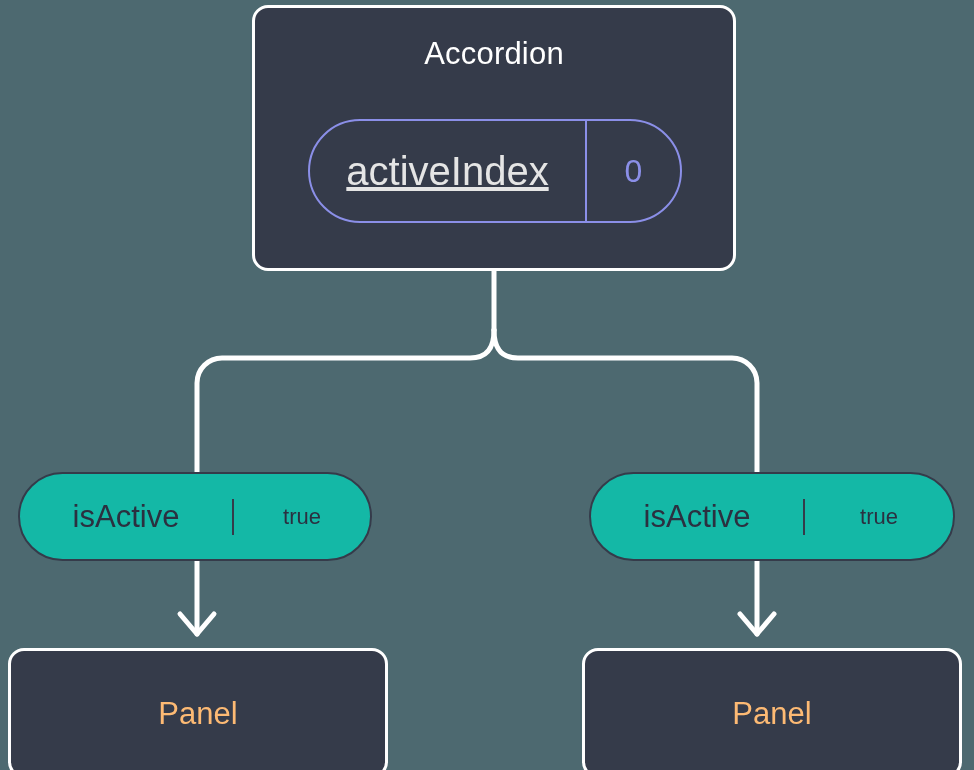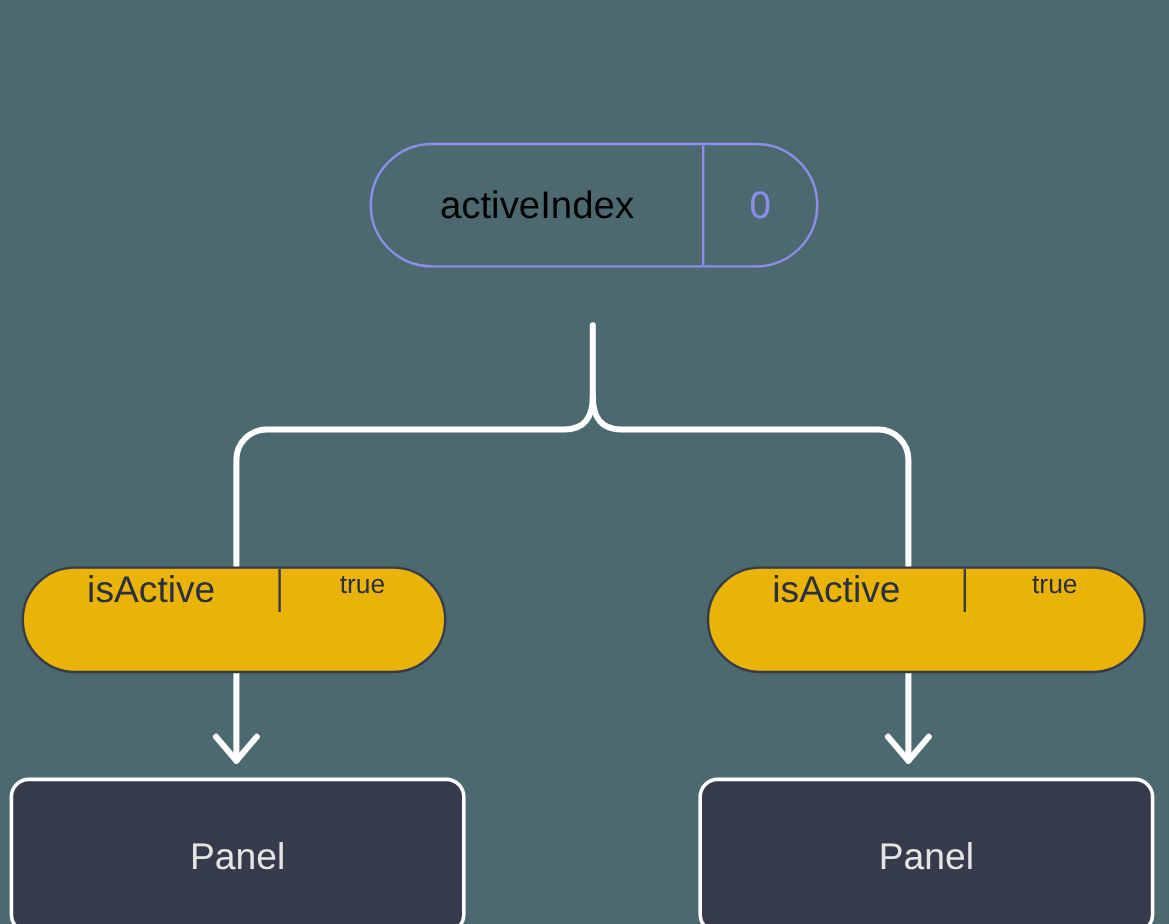--- a/index.html
+++ b/index.html
@@ -72,45 +72,46 @@
     background: transparent;
     display: flex;
     align-items: stretch;
     overflow: hidden;
   }
   #activeindex-pill .chip-key {
     width: 277px;
     display: flex;
     align-items: center;
     justify-content: center;
-    color: #000000;
-    font-size: 32px;
+    color: #e5e5e5;
+    font-size: 40px;
     border-right: 2px solid #8b8fe8;
     box-sizing: border-box;
     white-space: nowrap;
+    text-decoration: underline;
   }
   #activeindex-pill .chip-val {
     flex: 1;
     display: flex;
     align-items: center;
     justify-content: center;
     color: #8b8fe8;
     font-size: 32px;
     white-space: nowrap;
   }
 
   
   .prop-pill {
     position: absolute;
     box-sizing: border-box;
-    background: #eab308;
+    background: #14b8a6;
     border: 2px solid #353b4a;
     border-radius: 50px;
     display: flex;
-    align-items: flex-start;
+    align-items: center;
     overflow: hidden;
     height: 89px;
   }
   .prop-pill .chip-key {
     display: flex;
     align-items: center;
     justify-content: center;
     color: #2b3040;
     font-size: 31px;
     border-right: 2px solid #353b4a;
@@ -151,21 +152,21 @@
     width: 380px;
     height: 130px;
     display: flex;
     align-items: center;
     justify-content: center;
   }
   #panel-left  { left: 8px;   top: 648px; }
   #panel-right { left: 582px; top: 648px; }
 
   .panel-label {
-    color: #e5e5e5;
+    color: #fdba74;
     font-size: 31px;
     line-height: 1;
     white-space: nowrap;
   }
 </style>
 </head>
 <body>
 
 <div id="stage">
 
@@ -192,20 +193,23 @@
       <path d="M 197 561 L 197 634"></path>
       <path d="M 180 614 L 197 634 L 214 614"></path>
     </g>
 
     <g fill="none" stroke="#ffffff" stroke-width="5" stroke-linecap="round" stroke-linejoin="round">
       <path d="M 757 561 L 757 634"></path>
       <path d="M 740 614 L 757 634 L 774 614"></path>
     </g>
   </svg>
 
+  <div class="card" id="accordion-card">
+    <div class="card-title">Accordion</div>
+  </div>
 
   <div id="activeindex-pill">
     <div class="chip-key">activeIndex</div>
     <div class="chip-val">0</div>
   </div>
 
   <div class="prop-pill" id="pill-left">
     <div class="chip-key">isActive</div>
     <div class="chip-val">true</div>
   </div>

